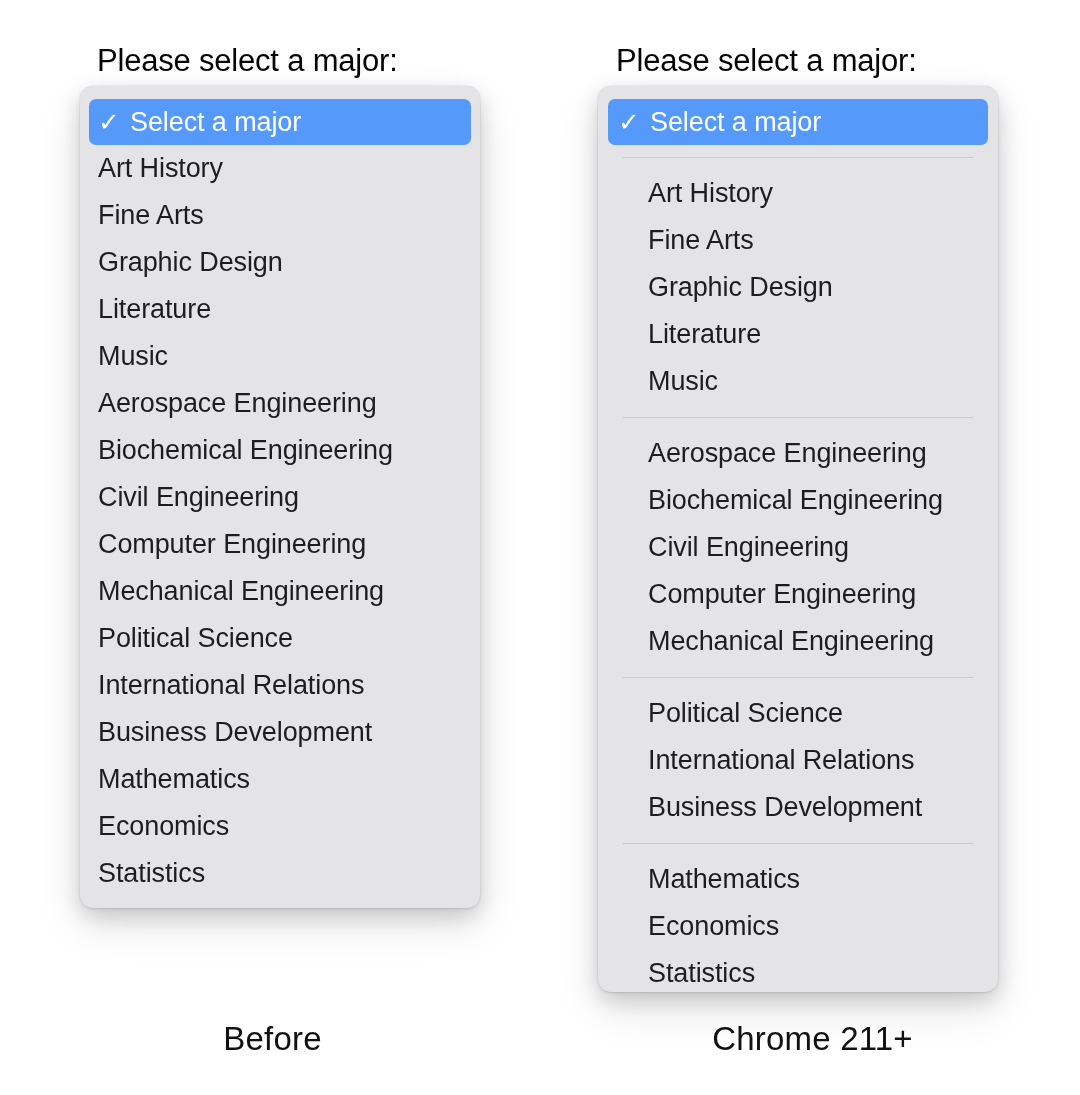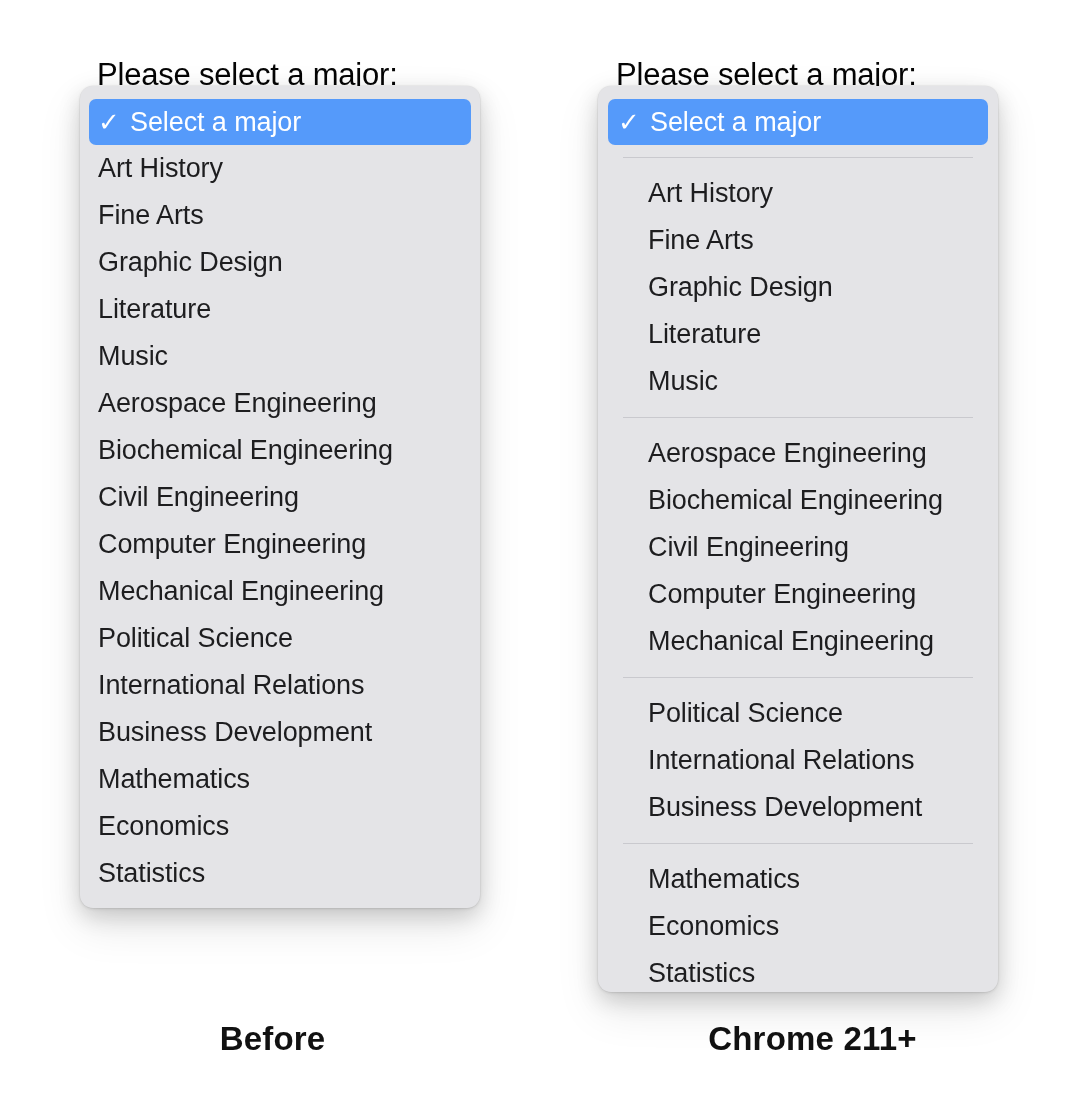--- a/index.html
+++ b/index.html
@@ -25,21 +25,21 @@
   .column {
     position: absolute;
     top: 0;
   }
   .column-before { left: 80px;  width: 420px; }
   .column-after  { left: 598px; width: 420px; }
 
   
   .prompt-label {
     position: absolute;
-    top: 56px;
+    top: 42px;
     font-size: 31px;
     line-height: 38px;
     font-weight: 400;
     color: #050505;
     letter-spacing: -0.2px;
     white-space: nowrap;
   }
   .column-before .prompt-label { left: 17px; }
   .column-after  .prompt-label { left: 18px; }
 
@@ -141,21 +141,21 @@
     margin: 12px 25px 12px 25px;
     border: 0;
   }
   .group { display: block; }
 
   
   .caption {
     position: absolute;
     font-size: 33px;
     line-height: 40px;
-    font-weight: 700;
+    font-weight: 400;
     color: #111111;
     letter-spacing: 0.2px;
     white-space: nowrap;
     text-align: center;
   }
   .caption-before { left: 0px;  top: 1019px; width: 545px; }
   .caption-after  { left: 545px; top: 1019px; width: 535px; }
 </style>
 </head>
 <body>

